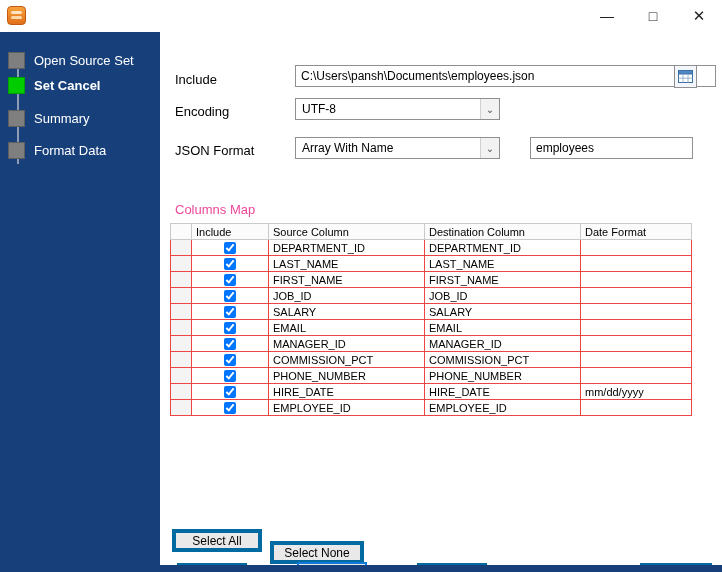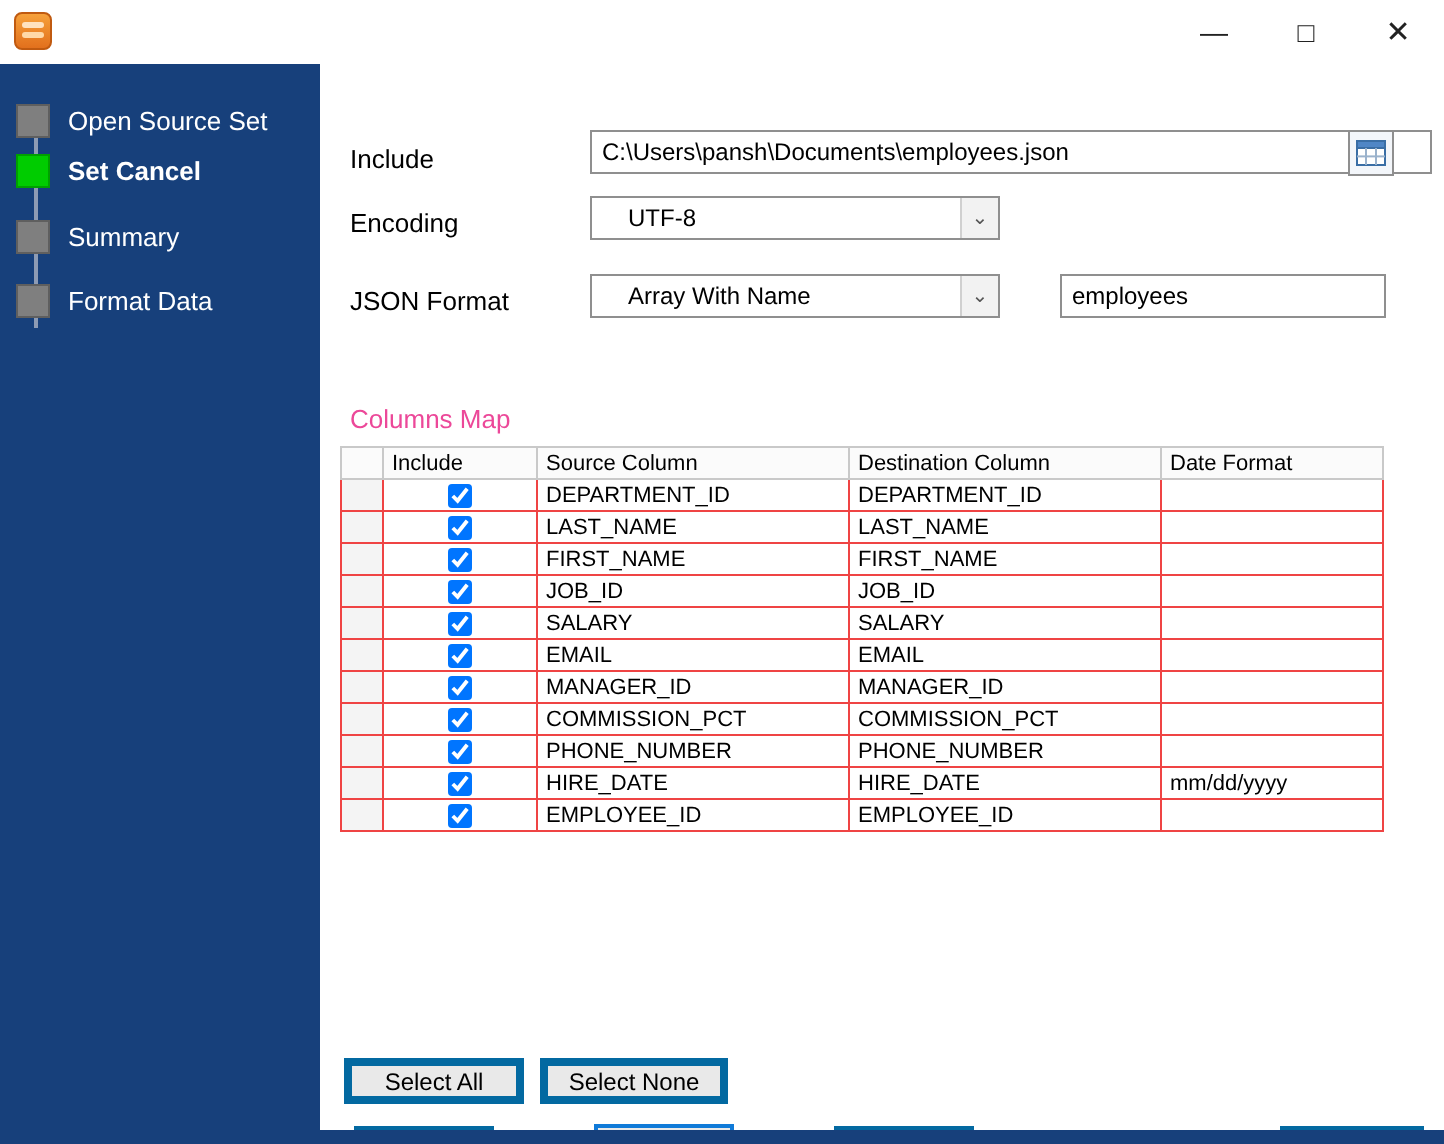--- a/index.html
+++ b/index.html
@@ -71,21 +71,21 @@
   }
   .flabel { position:absolute; font-size:13px; color:#000; }
   .textbox {
     position:absolute; height:22px; border:1px solid #8f8f8f; background:#fff;
     font-size:12px; color:#000; display:flex; align-items:center; padding:0 5px;
     font-family:"Liberation Sans", sans-serif;
     white-space:nowrap; overflow:hidden;
   }
   .combo {
     position:absolute; height:22px; border:1px solid #8f8f8f; background:#fff;
-    font-size:12px; color:#000; display:flex; align-items:center;padding-left:12px;
+    font-size:12px; color:#000; display:flex; align-items:center;
   }
   .combo .combo-text { flex:1; padding:0 6px; white-space:nowrap; overflow:hidden; }
   .combo .combo-arrow {
     width:19px; height:100%; border-left:1px solid #d0d0d0;
     background:#f2f2f2; display:flex; align-items:center; justify-content:center;
     font-size:10px; color:#555;
   }
   .browse-btn {
     position:absolute; width:23px; height:23px; border:1px solid #8f8f8f;
     background:#f3f6fa; display:flex; align-items:center; justify-content:center;
@@ -287,21 +287,21 @@
               <td class="inc"><input type="checkbox" checked="" style=""></td>
               <td>EMPLOYEE_ID</td>
               <td>EMPLOYEE_ID</td>
               <td></td>
             </tr>
           </tbody>
       </table>
     </div>
 
     <div class="btn" style="left:12px; top:497px; width:90px;">Select All</div>
-    <div class="btn" style="left:110px; top:497px; width:94px;">Select None</div>
+    <div class="btn" style="left:110px; top:509px; width:94px;">Select None</div>
 
     <div class="btn" style="left:17px; top:531px; width:70px;">Back</div>
     <div class="btn focused" style="left:137px; top:530px; width:70px; height:25px;">Next</div>
     <div class="btn" style="left:257px; top:531px; width:70px;">Cancel</div>
     <div class="btn" style="left:480px; top:531px; width:72px;">
       <span class="help-icon">?</span>
       <span>Help</span>
     </div>
   </div>
 

